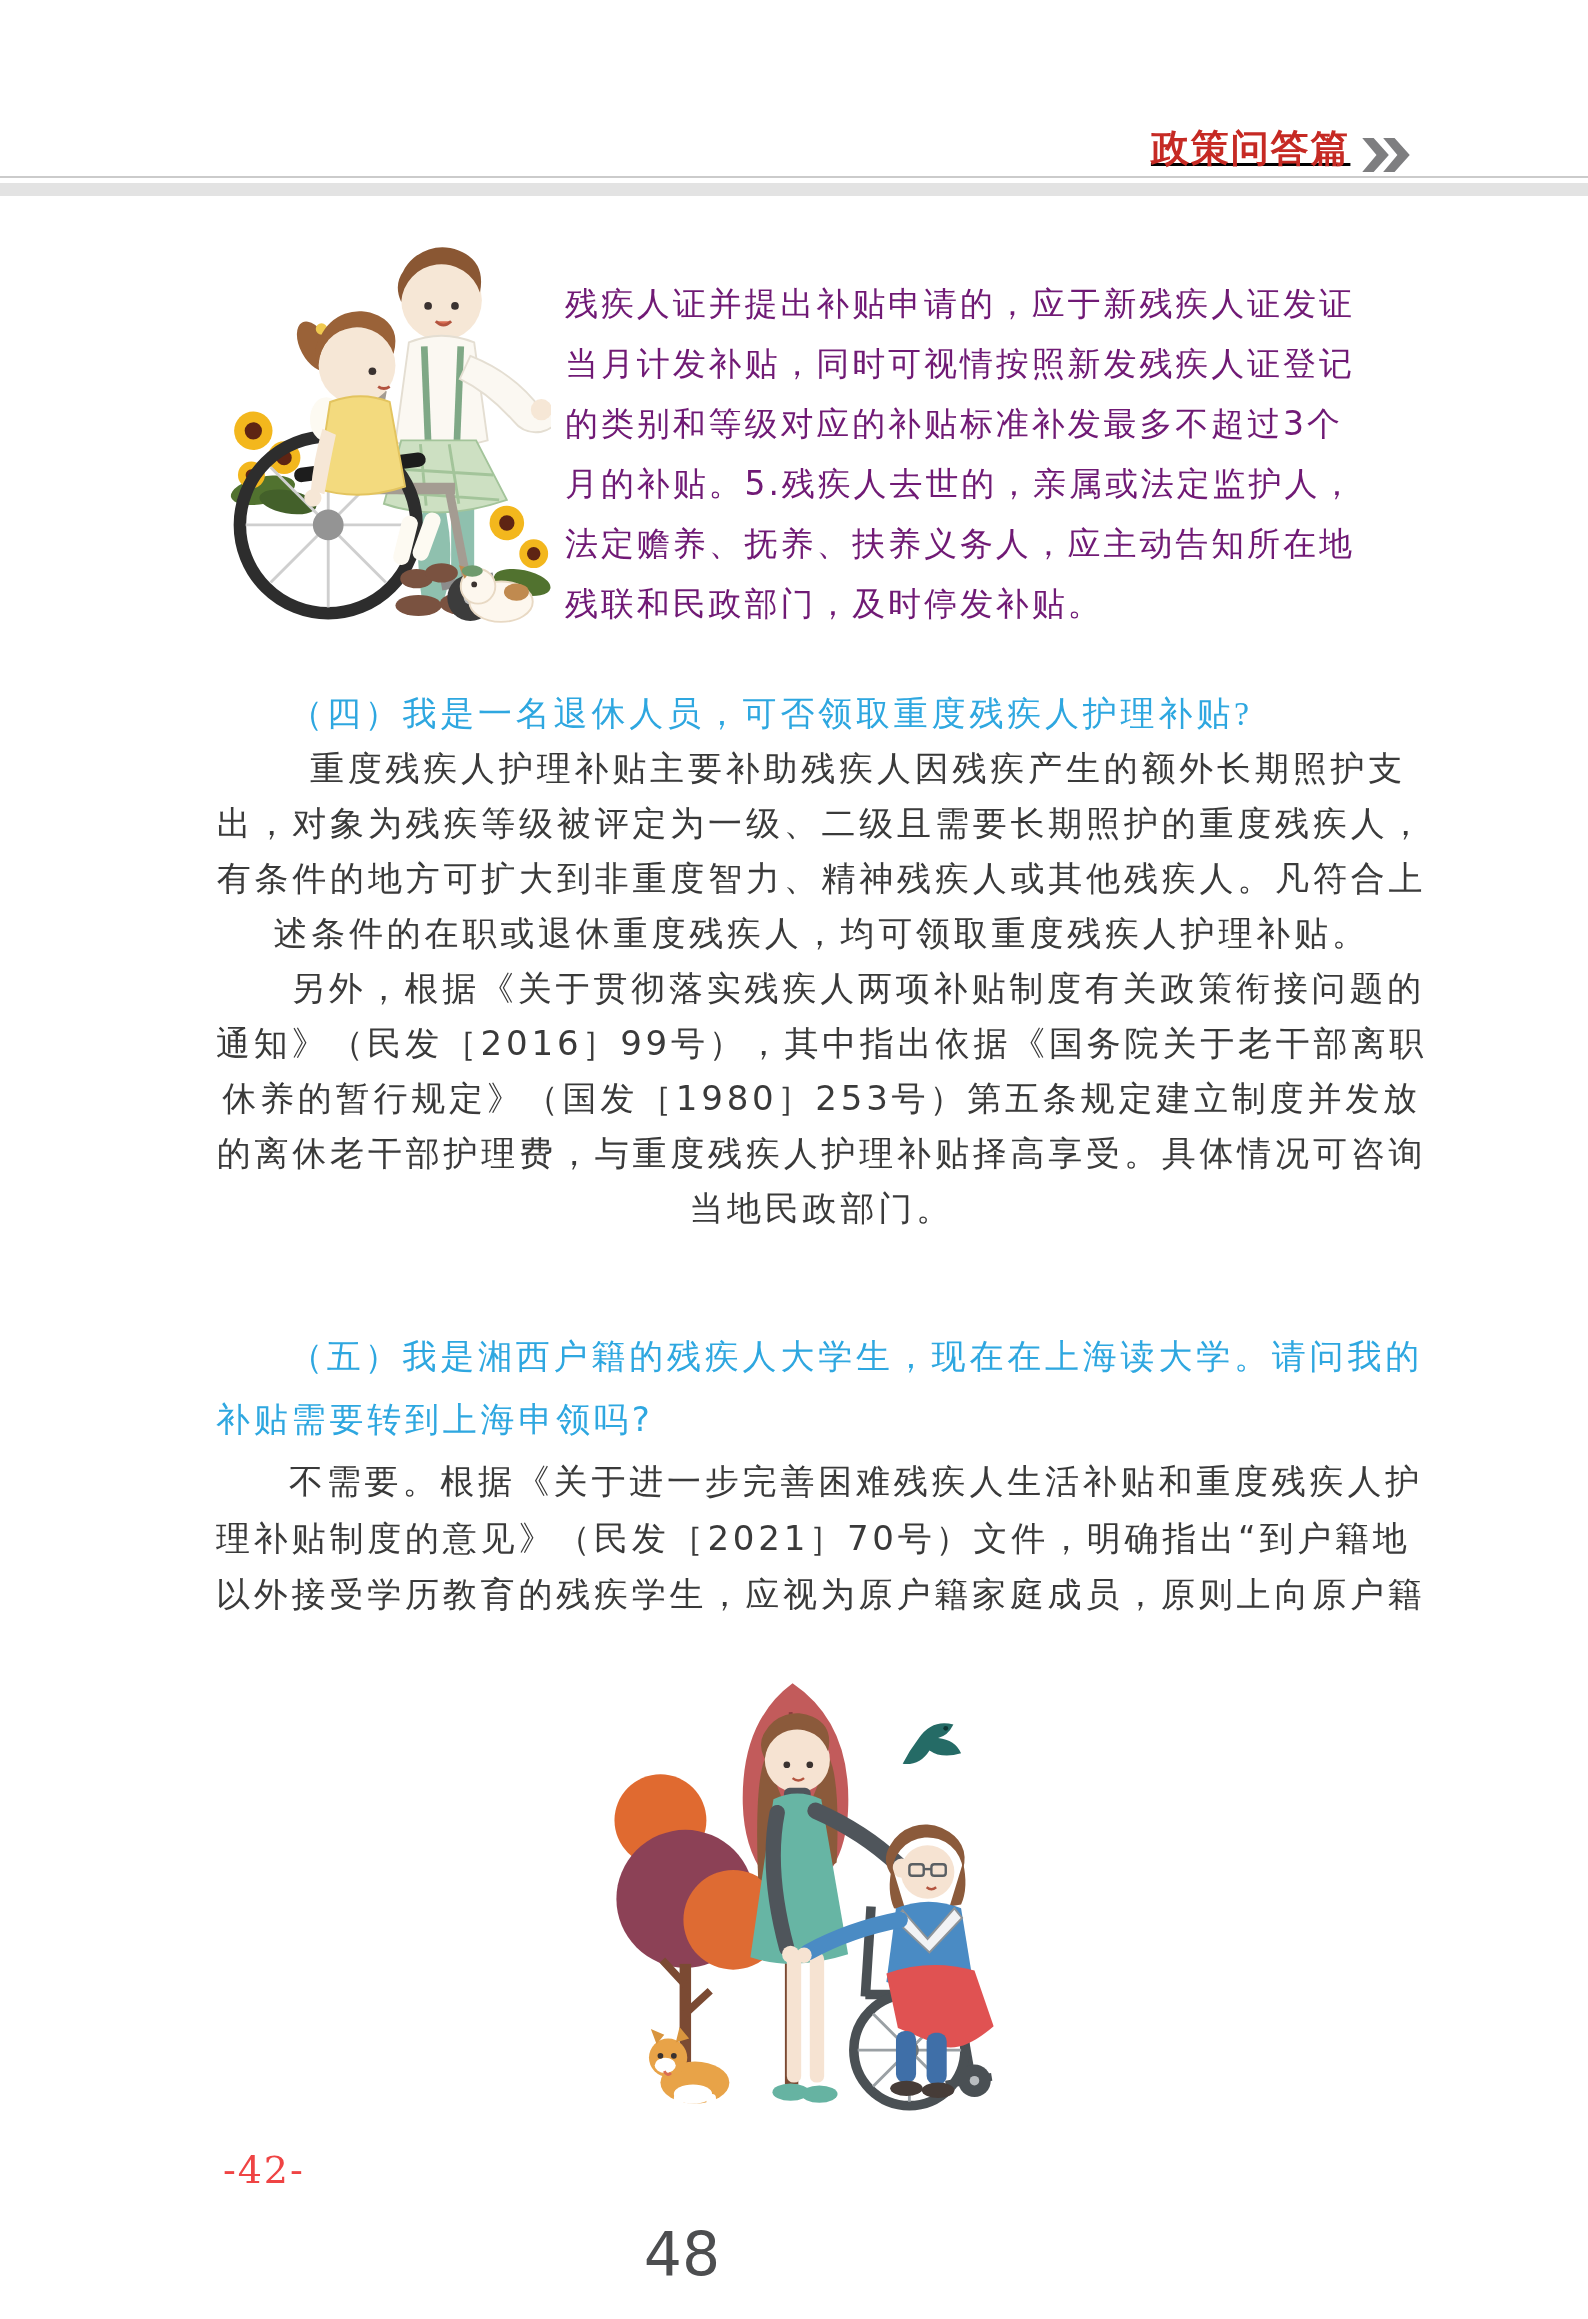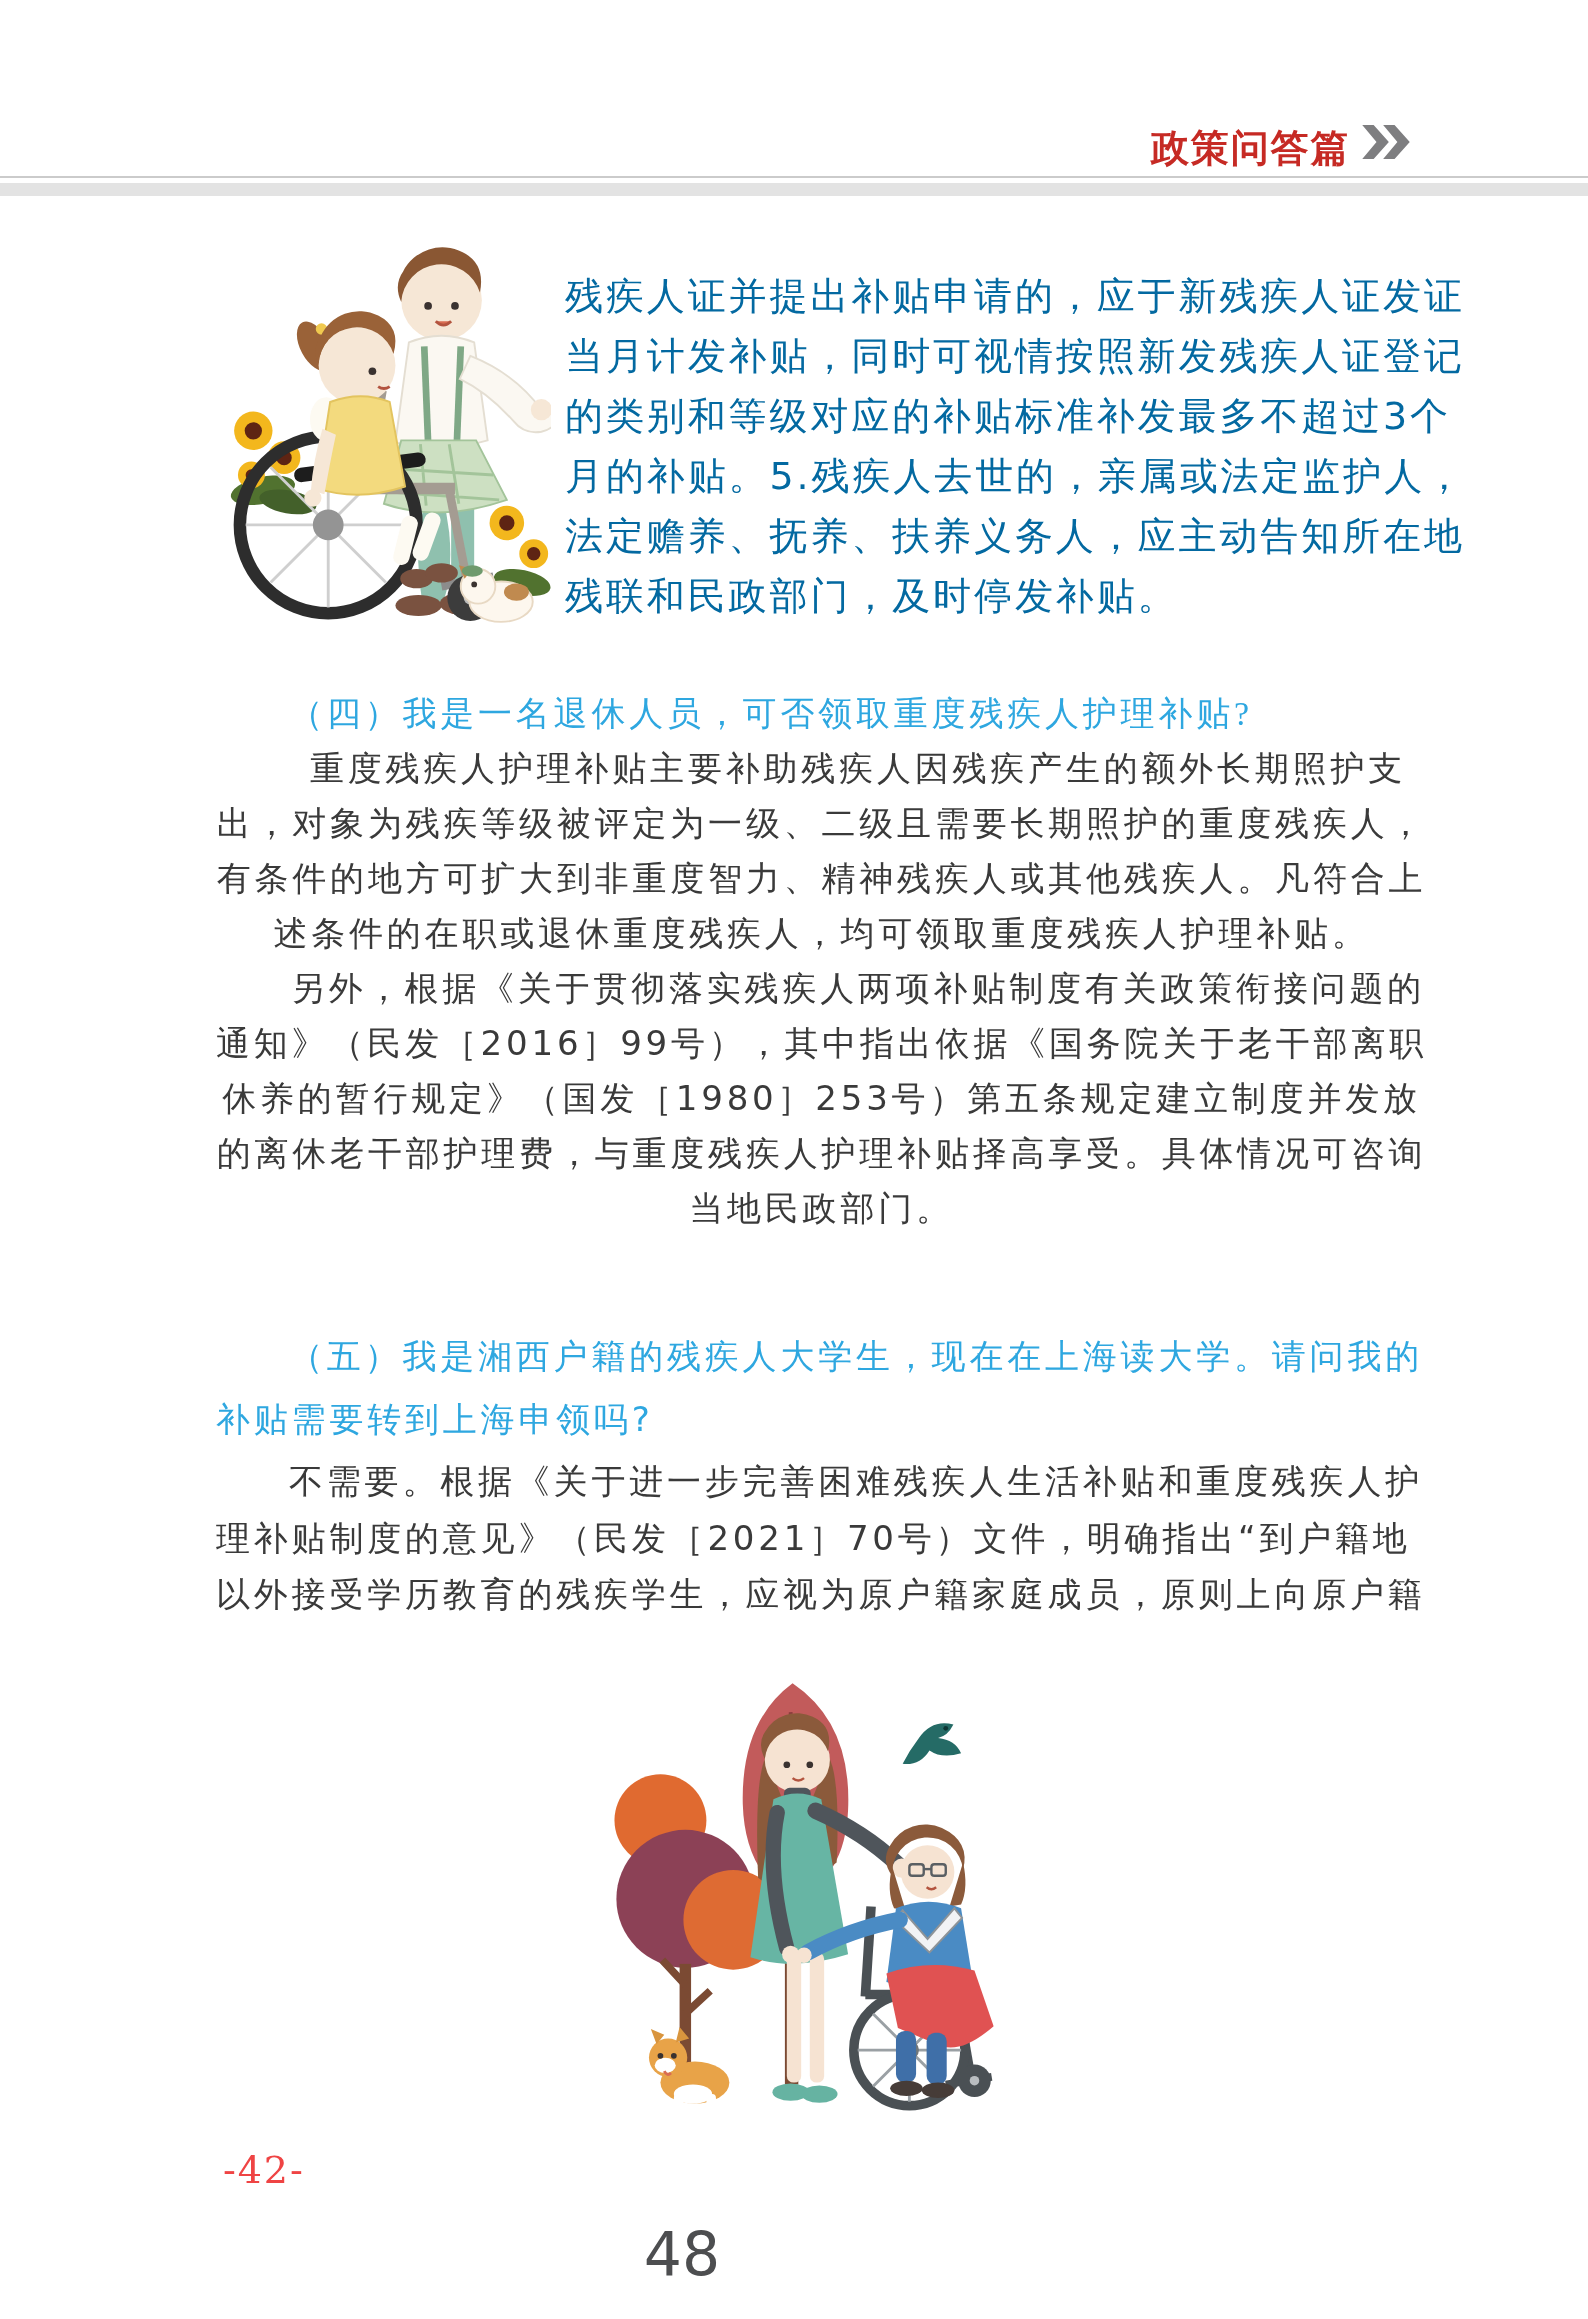--- a/index.html
+++ b/index.html
@@ -7,32 +7,32 @@
     width:1588px;height:2319px;position:relative;background:#ffffff;
     font-family:"DejaVu Sans","Liberation Sans",sans-serif;
     overflow:hidden;
   }
   .line{white-space:nowrap;}
   .ind{padding-left:73px;font-family:Liberation Serif, serif;}
 
   
   .header-title{
     position:absolute;top:123px;right:176px;
-    display:flex;align-items:flex-start;gap:9.6px;
+    display:flex;align-items:flex-end;gap:9.6px;text-decoration:underline;
   }
   .header-title .txt{
     color:#C62A24;font-size:38px;font-weight:bold;letter-spacing:1.9px;
   }
   .rule{position:absolute;top:176px;left:0;width:1588px;height:1.9px;background:#cbcbcb;}
   .band{position:absolute;top:183px;left:0;width:1588px;height:13.4px;background:#e3e3e3;}
 
   
   .intro{
-    position:absolute;left:565px;top:266px;
-    font-size:38px;line-height:60px;letter-spacing:2.9px;color:#0369a1;
+    position:absolute;left:565px;top:274px;
+    font-size:33px;line-height:60px;letter-spacing:2.9px;color:#701a75;
   }
   .bodyblock{
     position:absolute;left:216px;color:#3a3a3a;
     font-size:34px;letter-spacing:3.8px;
   }
   #s4-heading{top:684px;line-height:60px;color:#2EA7E0;}
   #s4-paras{top:741px;line-height:55px;text-align:center;}
   #s5-heading{top:1326px;line-height:62px;color:#2EA7E0;}
   #s5-para{top:1454px;line-height:56px;}
 

